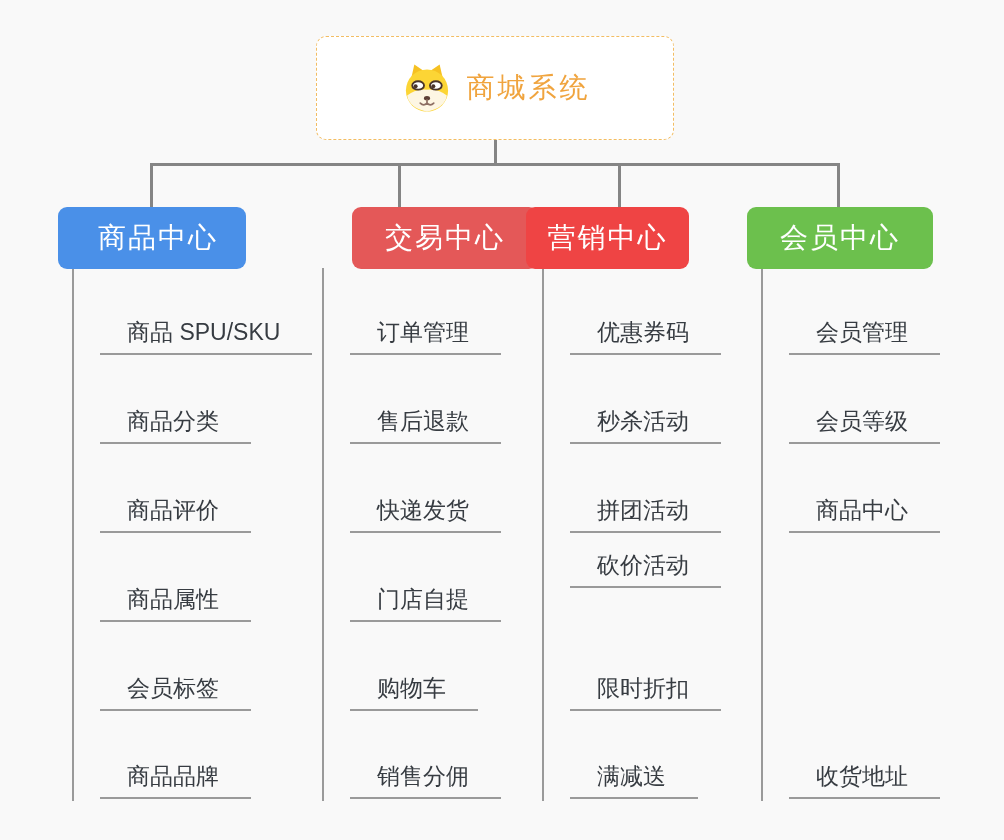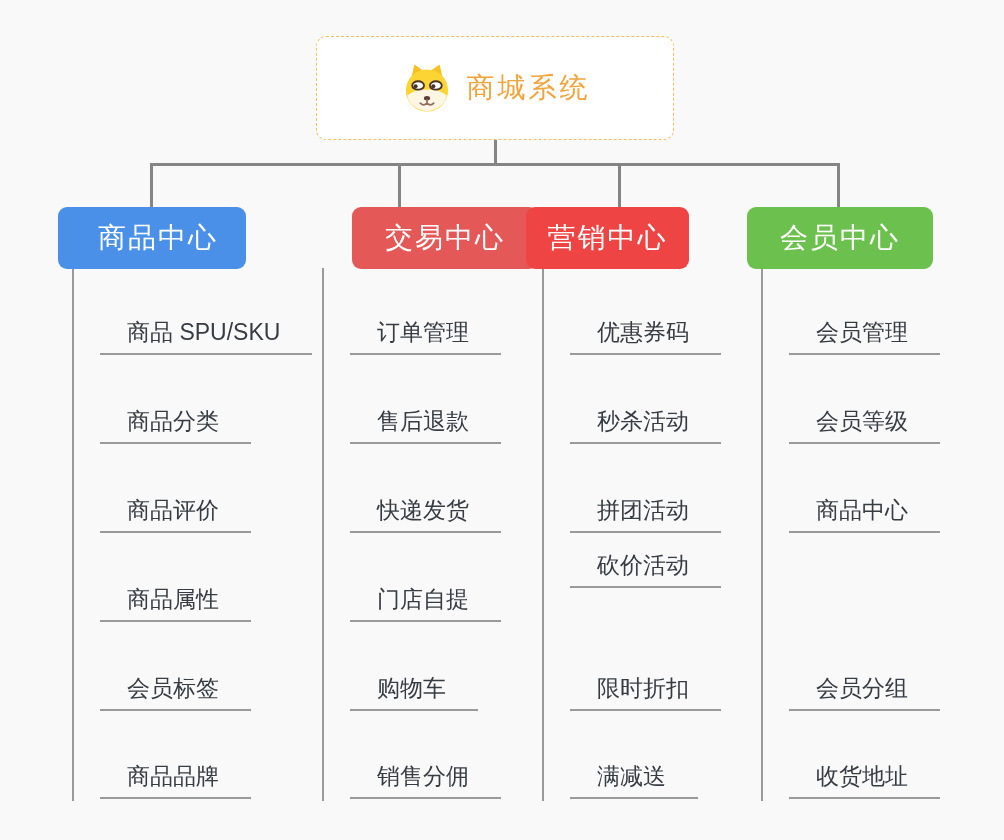--- a/index.html
+++ b/index.html
@@ -108,16 +108,15 @@
   <div class="item" style="left:542px;top:315px">优惠券码</div>
   <div class="item" style="left:542px;top:404px">秒杀活动</div>
   <div class="item" style="left:542px;top:493px">拼团活动</div>
   <div class="item" style="left:542px;top:548px">砍价活动</div>
   <div class="item" style="left:542px;top:671px">限时折扣</div>
   <div class="item" style="left:542px;top:759px">满减送</div>
 
   <div class="item" style="left:761px;top:315px">会员管理</div>
   <div class="item" style="left:761px;top:404px">会员等级</div>
   <div class="item" style="left:761px;top:493px">商品中心</div>
-  <div class="item" style="left:761px;top:671px">会员分组</div>
   <div class="item" style="left:761px;top:759px">收货地址</div>
 
 </div>
 
 </body></html>

